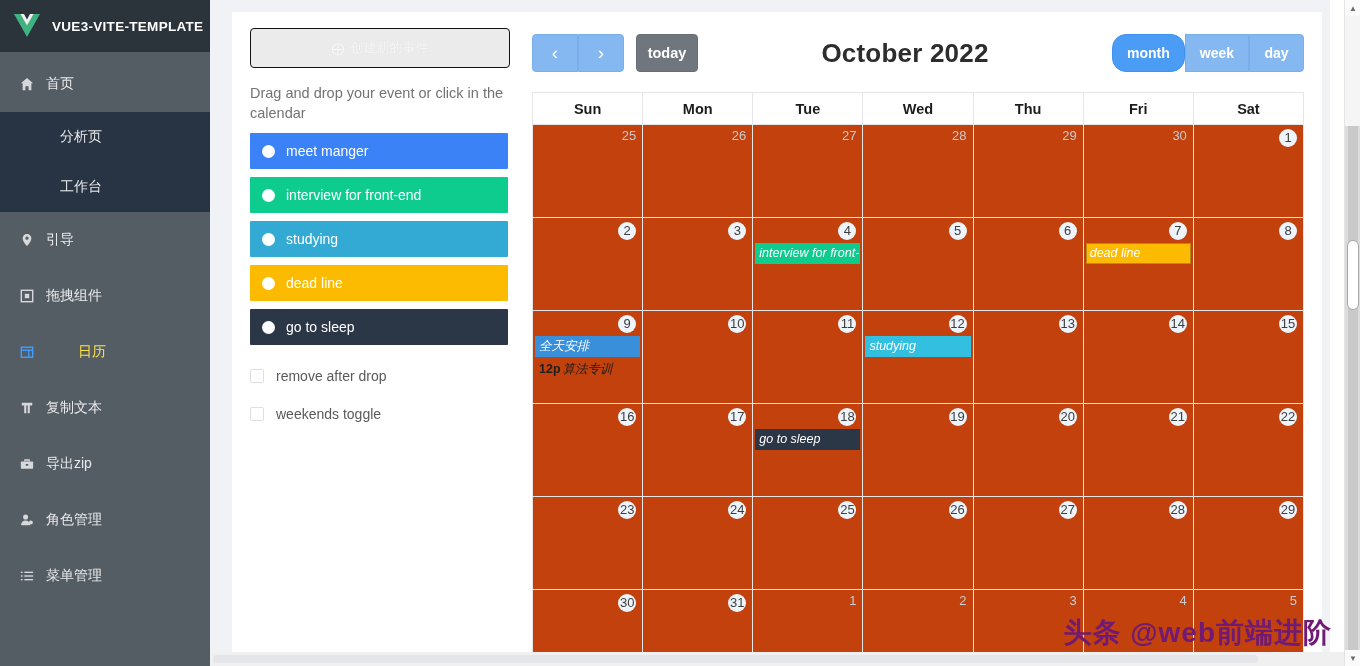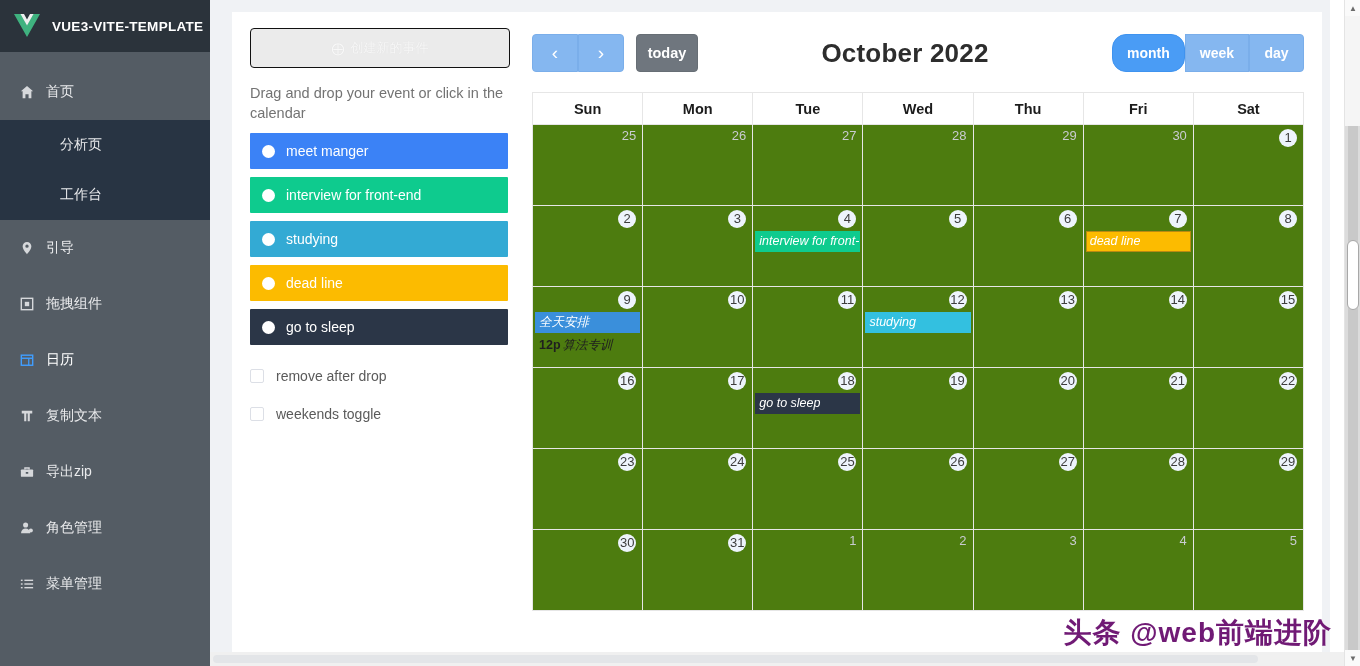--- a/index.html
+++ b/index.html
@@ -17,32 +17,32 @@
   }
   .logo-bar {
     height: 52px; background: #2b333b; display: flex; align-items: center;
     padding-left: 12px; gap: 10px;
   }
   .logo-mark { width: 30px; height: 28px; flex: 0 0 30px; }
   .logo-text {
     font-size: 13.5px; font-weight: bold; letter-spacing: .3px; color: #fff;
     white-space: nowrap;
   }
-  .menu { padding-top: 12px; }
+  .menu { padding-top: 4px; }
   .menu-item {
     height: 56px; display: flex; align-items: center; padding: 0 16px;
     font-size: 14px; color: #e9eaec; cursor: pointer; position: relative;
   }
   .menu-item .mi-icon {
     width: 22px; flex: 0 0 22px; display: inline-flex; align-items: center;
     justify-content: center; color: #d6d8db; margin-right: 8px;
   }
   .menu-item .mi-label { flex: 1; white-space: nowrap; }
   .menu-item .mi-arrow { color: #c6c9cd; font-size: 11px; }
-  .menu-item.active { color: #ffffff; }
+  .menu-item.active { color: #fde047; gap: 32px; }
   .menu-item.active .mi-icon { color: #409eff; }
   .submenu { background: #283443; }
   .submenu-item {
     height: 50px; display: flex; align-items: center; padding-left: 60px;
     font-size: 14px; color: #e9eaec; cursor: pointer;
   }
 
   
   .main {
     flex: 1; height: 666px; position: relative; background: #f0f2f5;
@@ -112,22 +112,22 @@
   }
   .view-group { display: flex; }
   .view-group .fc-btn { font-weight: bold; min-width: 55px; }
 
   table.cal-grid { width: 100%; border-collapse: collapse; table-layout: fixed; }
   table.cal-grid th {
     border: 1px solid #e6e6e6; height: 32px; font-size: 14.5px;
     font-weight: bold; color: #1c1c1c; background: #fff;
   }
   table.cal-grid td {
-    border: 1px solid #e6e6e6; height: 81px; vertical-align: top;
-    background: #4d7c0f; padding: 0;
+    border: 1px solid #e6e6e6; height: 93px; vertical-align: top;
+    background: #c2410c; padding: 0;
   }
   td.today-cell { background: #f3f8fe; }
   .day-num {
     text-align: right; font-size: 13px; color: #3d3d3d; padding: 4px 6px 2px 0;
     line-height: 1.1;
   }
   .day-num.other { color: #c9ccd1; }
   .day-num.circled .nm {
     display: inline-block; min-width: 18px; line-height: 18px;
     text-align: center; border-radius: 50%; background: #eef4fc;

